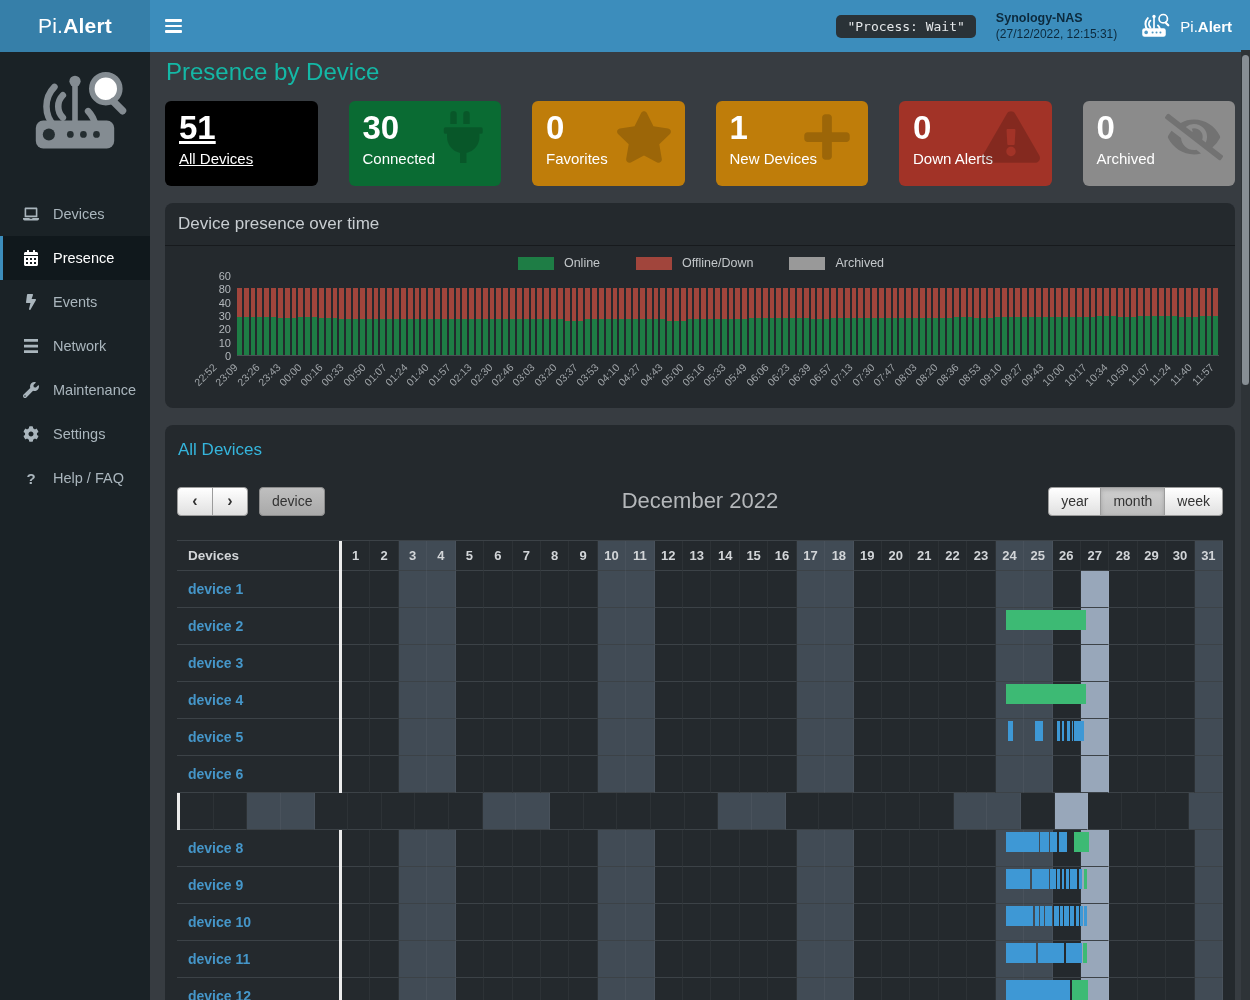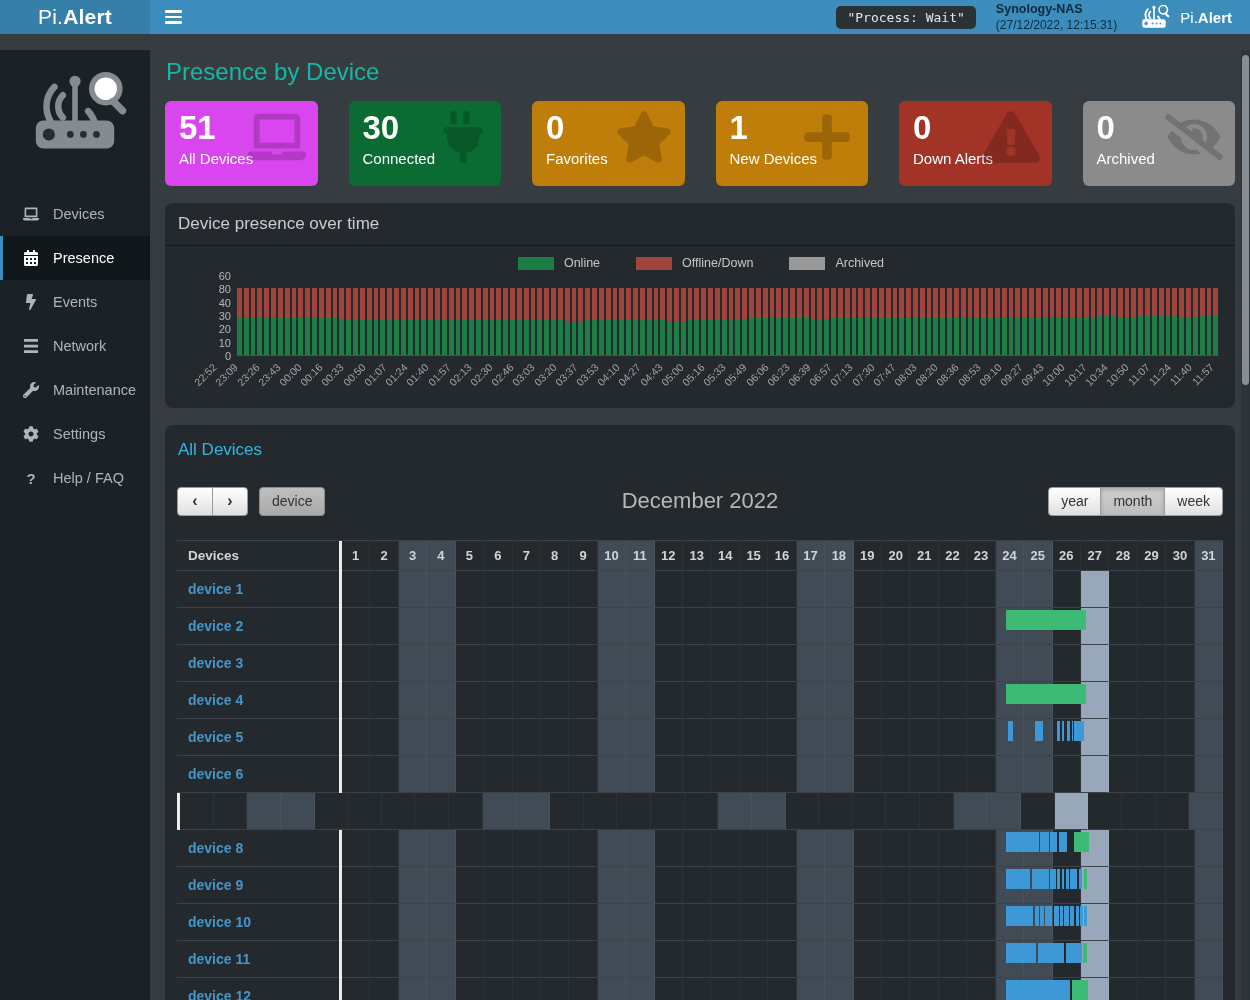--- a/index.html
+++ b/index.html
@@ -1,20 +1,20 @@
 <!DOCTYPE html>
 <html><head>
 <meta charset="utf-8">
 <style>
   * { margin:0; padding:0; box-sizing:border-box; }
   html,body { width:1250px; height:1000px; overflow:hidden; background:#373c41;
               font-family:"Liberation Sans","DejaVu Sans",sans-serif; }
 
   
-  .navbar { position:fixed; top:0; left:0; width:1250px; height:34px; background:#3c8dbc; z-index:50;
+  .navbar { position:fixed; top:0; left:0; width:1250px; height:52px; background:#3c8dbc; z-index:50;
             display:flex; align-items:stretch; }
   .navbar-logo { width:150px; background:#367fa9; color:#fff; font-size:21px;
                  display:flex; align-items:center; justify-content:center; letter-spacing:.2px; }
   .navbar-logo b { font-weight:bold; }
   .nav-rest { flex:1; display:flex; align-items:center; }
   .hamburger { width:46px; height:50px; display:flex; flex-direction:column; gap:3px;
                align-items:center; justify-content:center; cursor:pointer; }
   .hamburger i { width:17px; height:2.5px; background:#fff; border-radius:1px; }
   .nav-right { margin-left:auto; display:flex; align-items:center; gap:20px; padding-right:18px; }
   .process-badge { font-family:"DejaVu Sans Mono","Liberation Mono",monospace; font-size:13px;
@@ -225,21 +225,21 @@
         </span>
         <span class="mi-label">Help / FAQ</span>
       </div>
     </nav>
 </aside>
 
 <main class="main">
   <h1 class="page-title">Presence by Device</h1>
 
   <div class="cards" id="cards">
-      <div class="card" style="background: #d946ef;">
+      <div class="card" style="background: #000000; text-decoration: underline;">
         <div class="num">51</div>
         <div class="lbl">All Devices</div>
         <svg viewBox="0 0 640 512">
           <path d="M624 416H381.5c-.7 19.8-14.7 32-32.7 32H288c-18.7 0-33-17.5-32.8-32H16c-8.8 0-16 7.2-16 16v16c0 35.2 28.8 64 64 64h512c35.2 0 64-28.8 64-64v-16c0-8.8-7.2-16-16-16zM576 48c0-26.4-21.6-48-48-48H112C85.6 0 64 21.6 64 48v336h512V48zm-64 272H128V64h384v256z"></path>
         </svg>
       </div>
       <div class="card" style="background: rgb(10, 107, 51);">
         <div class="num">30</div>
         <div class="lbl">Connected</div>
         <svg viewBox="0 0 448 512">

